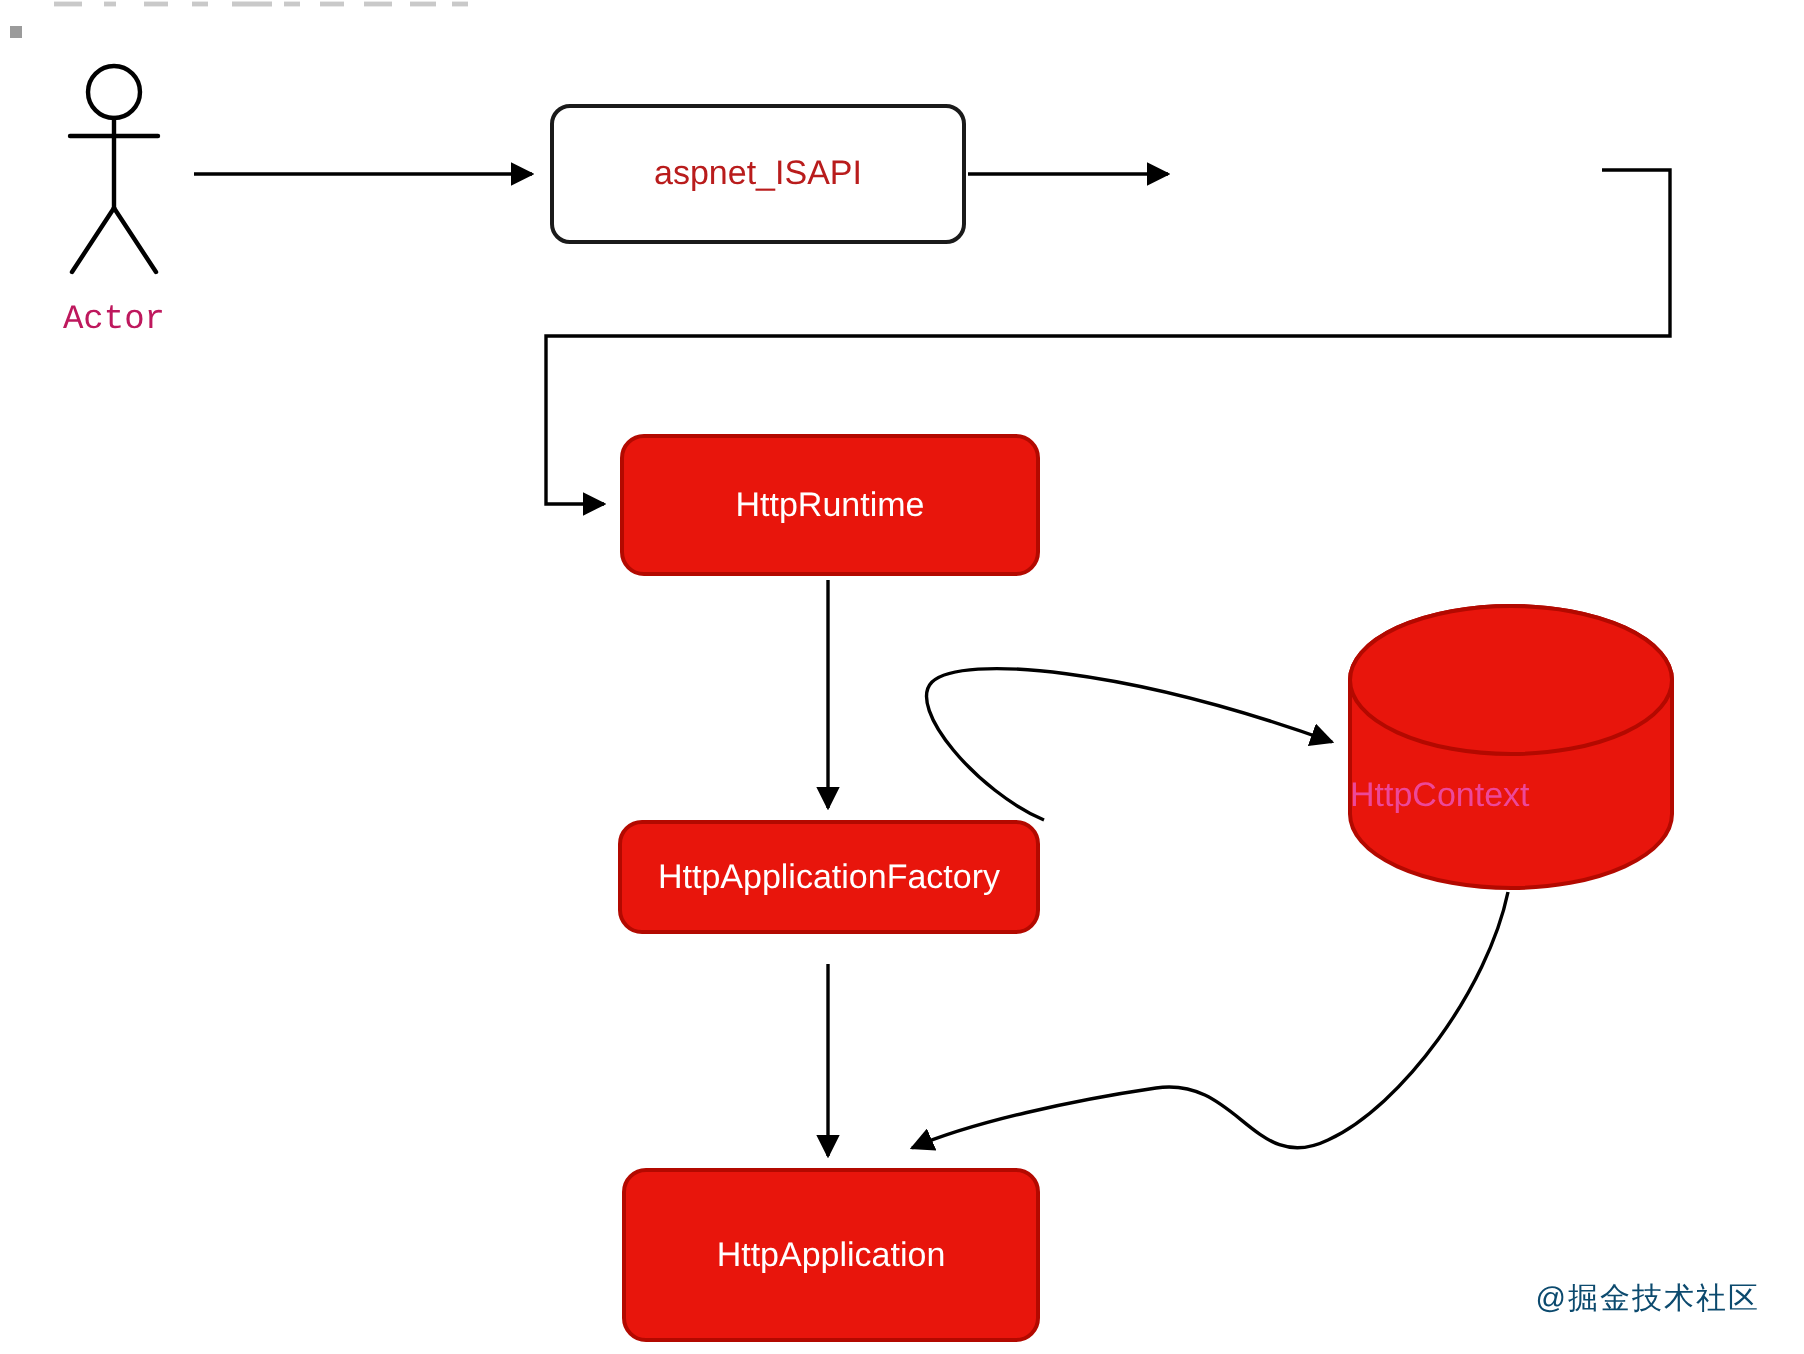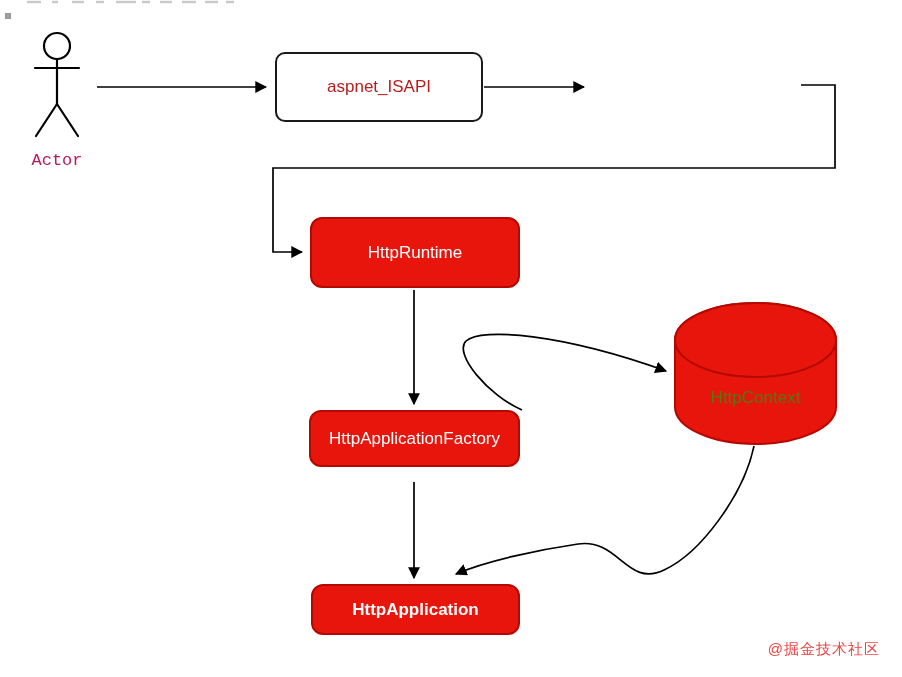--- a/index.html
+++ b/index.html
@@ -33,35 +33,34 @@
   .free-label{
     position:absolute;
     color:#be185d;
     font-size:17px;
     text-align:center;
     z-index:4;
     font-family:Liberation Mono, monospace;
   }
   .cyl-label{
     position:absolute;
-    color:#4d7c0f;
+    color:#ec4899;
     font-size:17px;
-    text-align:center;
     z-index:4;
   }
   #wires{
     position:absolute;left:0;top:0;
     z-index:3;
     pointer-events:none;
   }
   .watermark{
     position:absolute;
     right:22px;bottom:18px;
     font-size:15px;
-    color:#ef4444;
+    color:#0c4a6e;
     letter-spacing:1px;
     z-index:2;
   }
 </style>
 </head>
 <body>
 
 <div id="canvas">
 
   <svg id="wires" width="902" height="677" viewBox="0 0 902 677">
@@ -117,21 +116,21 @@
 
 
   <div class="node red" style="left:310px;top:217px;width:210px;height:71px;">
     <span>HttpRuntime</span>
   </div>
 
   <div class="node red" style="left:309px;top:410px;width:211px;height:57px;">
     <span>HttpApplicationFactory</span>
   </div>
 
-  <div class="node red" style="left:311px;top:584px;width:209px;height:51px;font-weight:bold;">
+  <div class="node red" style="left:311px;top:584px;width:209px;height:87px;">
     <span>HttpApplication</span>
   </div>
 
   <div class="cyl-label" style="left:675px;top:388px;width:161px;">HttpContext</div>
 
   <div class="watermark">@掘金技术社区</div>
 
 </div>
 
 </body></html>

